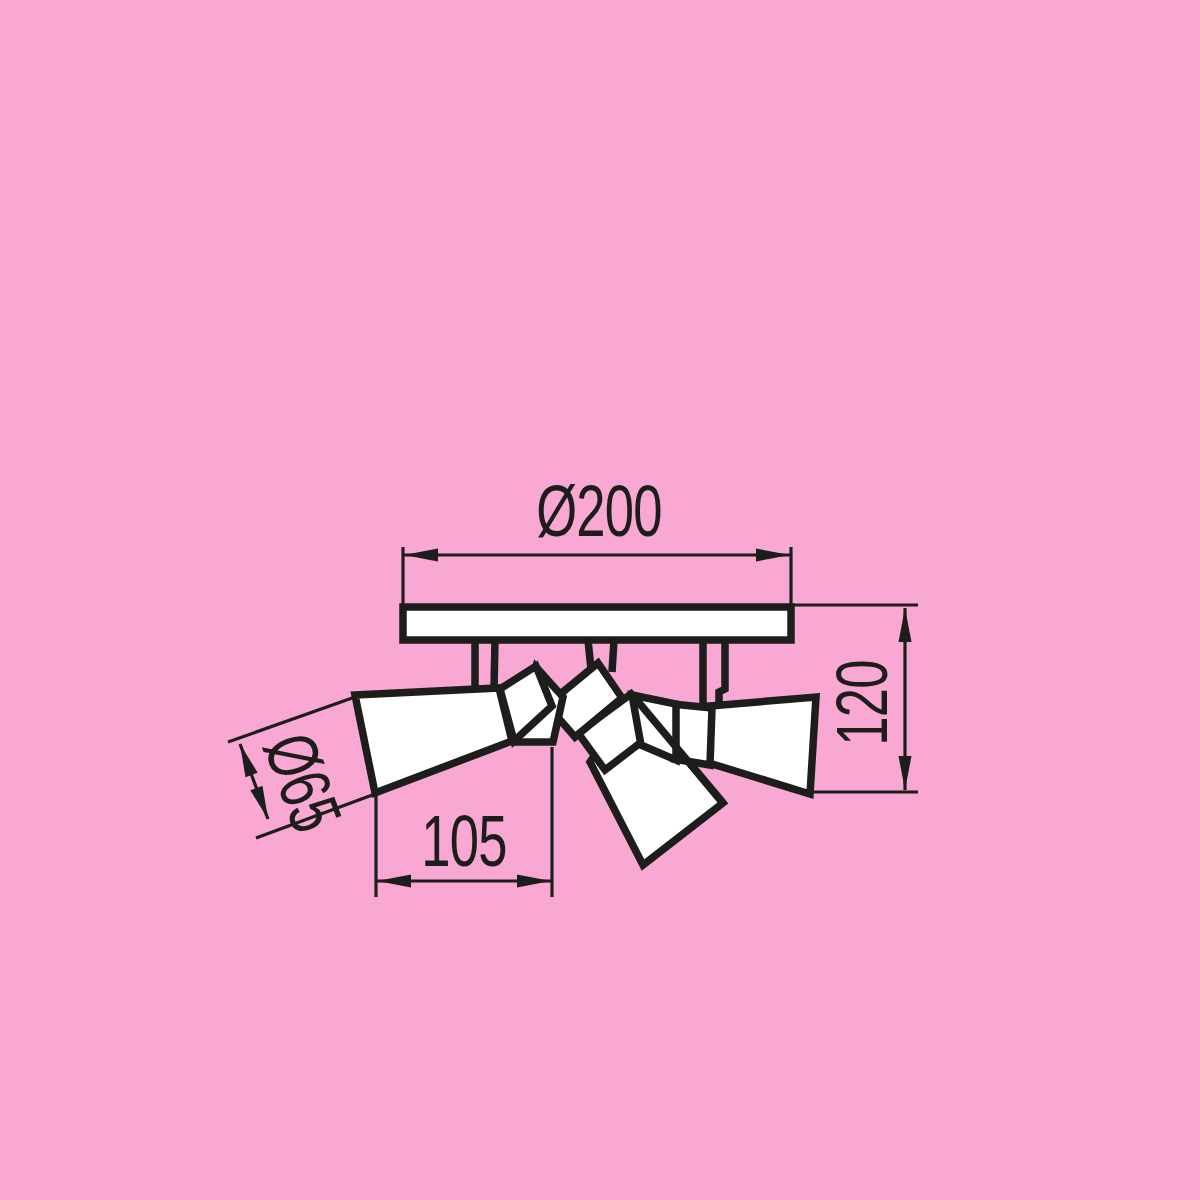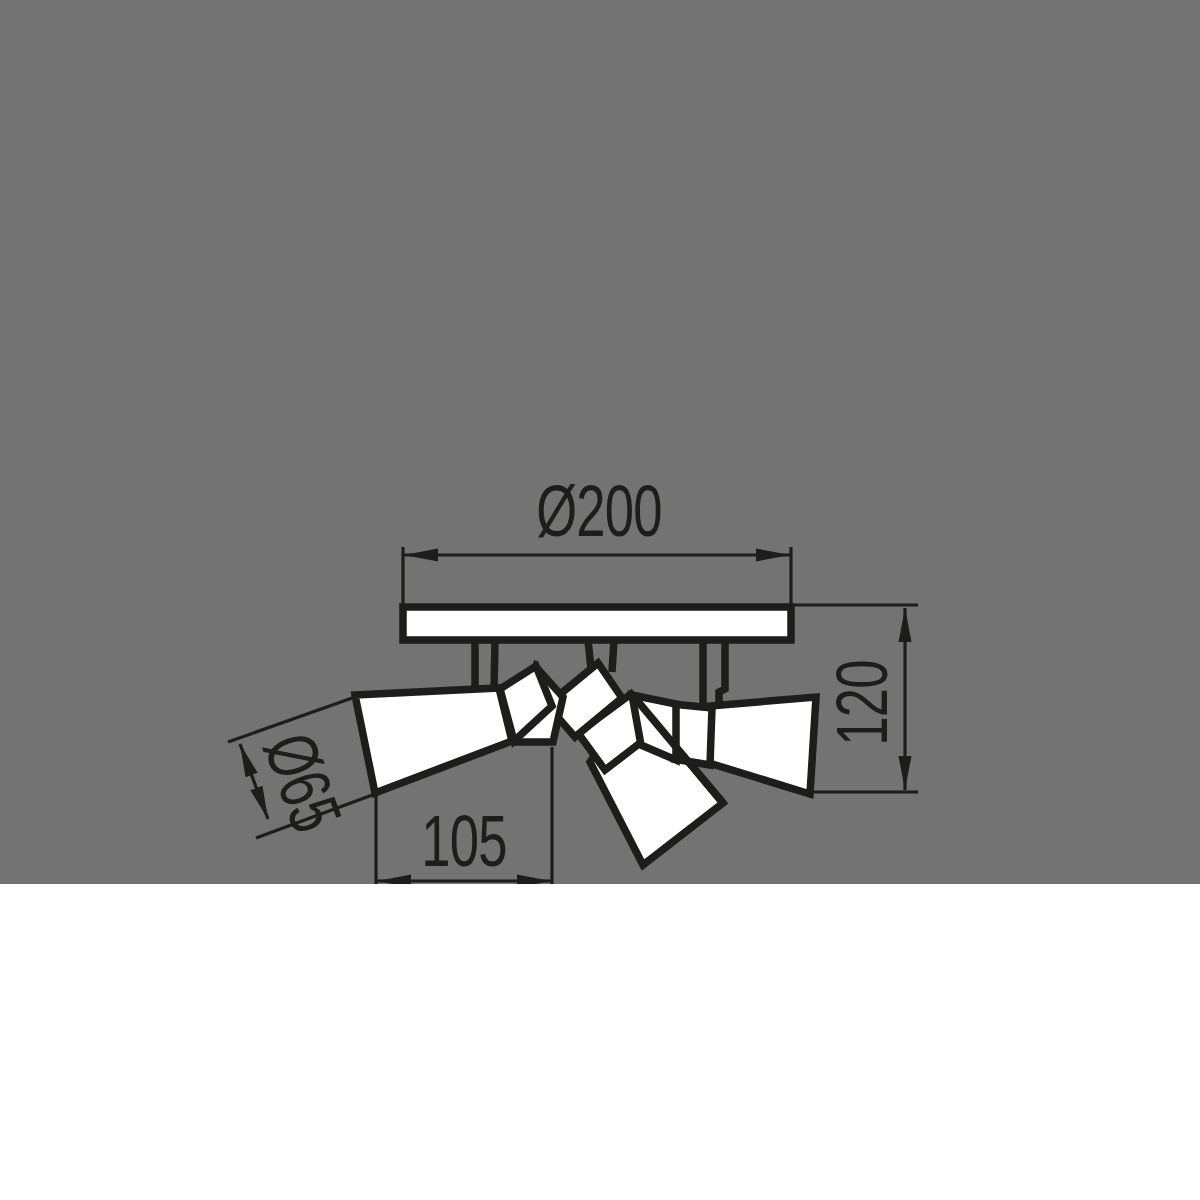--- a/index.html
+++ b/index.html
@@ -6,22 +6,22 @@
     margin: 0;
     padding: 0;
     background: #ffffff;
     width: 1200px;
     height: 1200px;
     font-family: "Liberation Sans", sans-serif;
   }
   .canvas {
     position: relative;
     width: 1200px;
-    height: 884px;
-    background: #737373;
+    height: 1200px;
+    background: #f9a8d4;
     overflow: hidden;
   }
   .canvas svg {
     position: absolute;
     left: 0;
     top: 0;
   }
   .thick line, .thick polyline, .thick polygon, .thick rect {
     stroke: #1d1d1b;
     stroke-width: 7.5;

